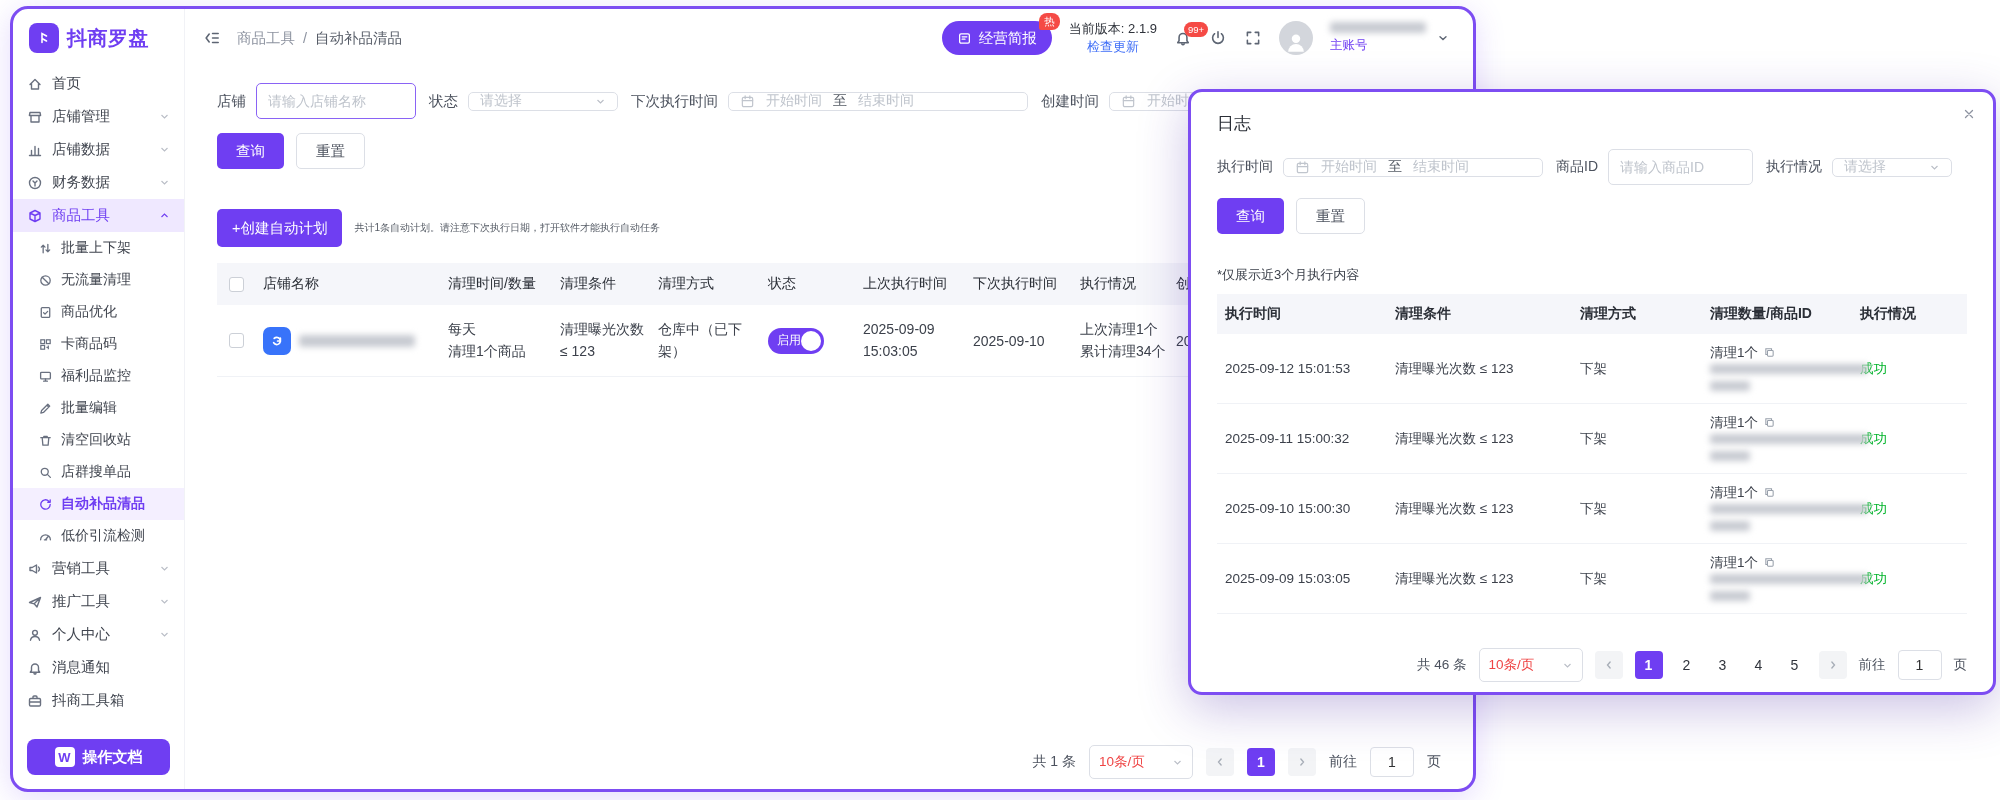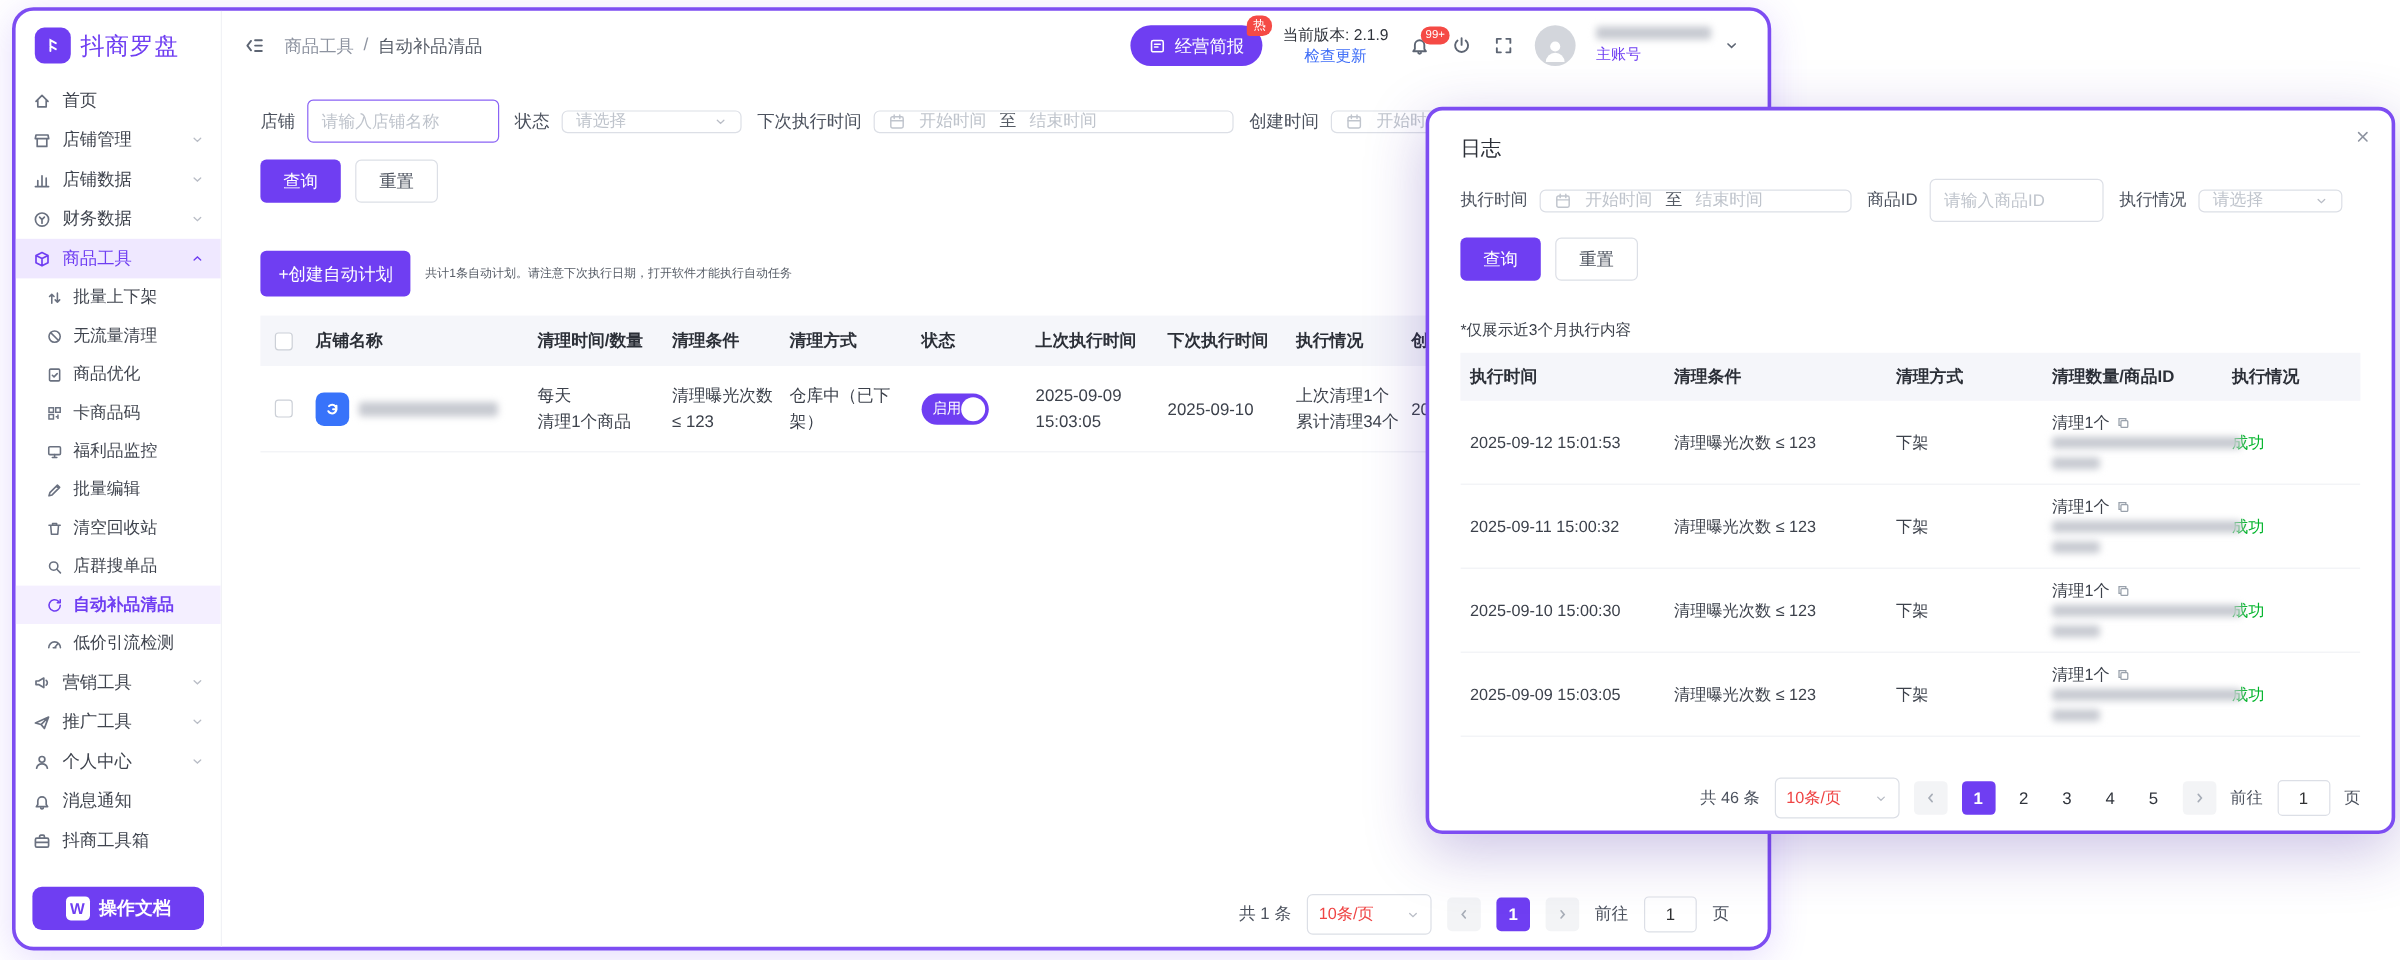--- a/index.html
+++ b/index.html
@@ -11,21 +11,21 @@
 .ic{width:16px;height:16px;flex:none}
 .chev{width:11px;height:11px;flex:none;color:#b9bdc6}
 
 
 .app-window{position:absolute;left:10px;top:6px;width:1466px;height:786px;background:#fff;border:3px solid #7d4df2;border-radius:18px;box-shadow:0 6px 30px rgba(110,63,243,.18);display:flex;overflow:hidden}
 
 
 .sidebar{width:172px;flex:none;border-right:1px solid #f1f2f6;display:flex;flex-direction:column;padding:14px 0}
 .logo{display:flex;align-items:center;gap:8px;padding:0 16px;margin-bottom:14px;flex:none}
 .logo-mark{width:30px;height:30px;border-radius:8px;background:#6f3ef2;color:#fff;display:flex;align-items:center;justify-content:center;flex:none}
-.logo-text{font-size:20px;font-weight:400;color:#6f3ef2;letter-spacing:.5px;white-space:nowrap}
+.logo-text{font-size:20px;font-weight:700;color:#6f3ef2;letter-spacing:.5px;white-space:nowrap}
 .menu{flex:1;overflow:hidden;font-size:14.5px}
 .menu-item{height:33px;display:flex;align-items:center;gap:9px;padding:0 14px;cursor:pointer;color:#40454f;white-space:nowrap}
 .menu-item .ic{color:#6a7180}
 .menu-item .chev{margin-left:auto}
 .menu-item.active-parent{background:#efe8ff;color:#6f3ef2}
 .menu-item.active-parent .ic,.menu-item.active-parent .chev{color:#6f3ef2}
 .submenu-item{height:32px;display:flex;align-items:center;gap:8px;padding:0 10px 0 25px;font-size:14px;color:#40454f;cursor:pointer;white-space:nowrap}
 .submenu-item .ic{width:15px;height:15px;color:#6a7180}
 .submenu-item.active{color:#6f3ef2;background:#f4efff;font-weight:700}
 .submenu-item.active .ic{color:#6f3ef2}
@@ -82,21 +82,21 @@
 .btn-row{display:flex;gap:12px;margin-top:14px;flex:none}
 .btn{height:36px;padding:0 19px;border-radius:5px;font-size:14.5px;display:flex;align-items:center}
 .btn-primary{background:#6f3ef2;color:#fff}
 .btn-plain{background:#fff;border:1px solid #dcdfe6;color:#4c525e}
 .create-row{display:flex;align-items:center;gap:12px;margin-top:40px;flex:none}
 .btn-create{height:38px;padding:0 15px;border-radius:5px;background:#6f3ef2;color:#fff;font-size:14.5px;white-space:nowrap}
 .plan-note{font-size:10px;color:#565c66;white-space:nowrap}
 
 
 .table{margin-top:16px;font-size:14px;flex:none}
-.t-head{display:flex;align-items:center;height:42px;background:#f5f6fa;color:#2b2f37;font-weight:700}
+.t-head{display:flex;align-items:center;height:42px;background:#f5f6fa;color:#2b2f37;font-weight:400}
 .t-row{display:flex;align-items:center;min-height:72px;border-bottom:1px solid #f0f2f6;color:#3c414b}
 .cell{padding:0 8px;flex:none;white-space:nowrap}
 .c-check{width:38px;display:flex;justify-content:center;padding:0}
 .c-shop{width:185px;display:flex;align-items:center;gap:8px}
 .c-sched{width:112px}.c-cond{width:98px}.c-method{width:110px}.c-status{width:95px}
 .c-last{width:110px}.c-next{width:107px}.c-result{width:100px}.c-create{flex:1;padding-left:4px}
 .l2{line-height:1.55}
 .checkbox{width:15px;height:15px;border:1px solid #ccd0d7;border-radius:3px;background:#fff;cursor:pointer;display:inline-block}
 .store-logo{width:28px;height:28px;border-radius:7px;background:#3873fa;flex:none;display:flex;align-items:center;justify-content:center}
 .toggle{width:56px;height:26px;border-radius:13px;background:#6f3ef2;position:relative;display:flex;align-items:center;padding-left:9px;cursor:pointer}

